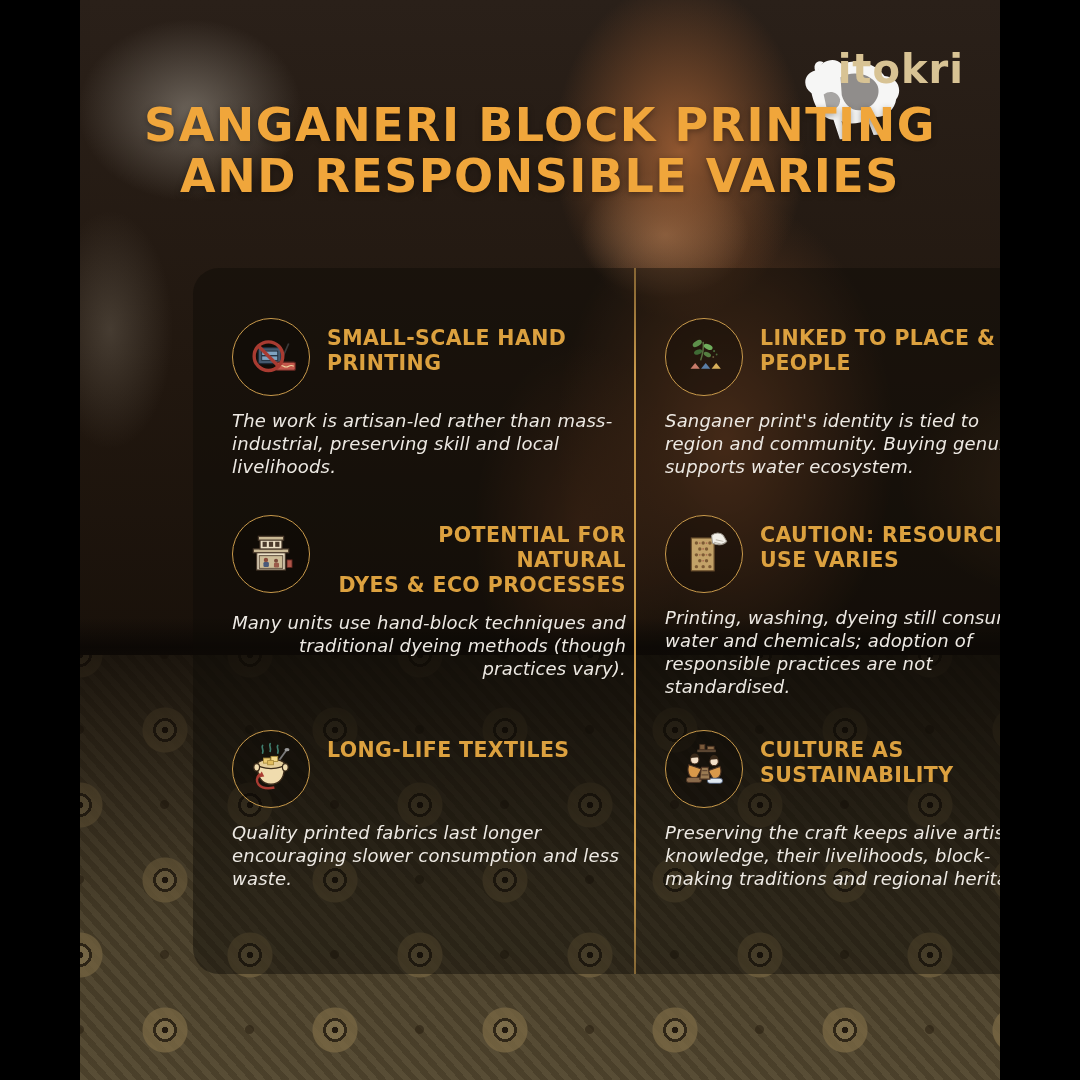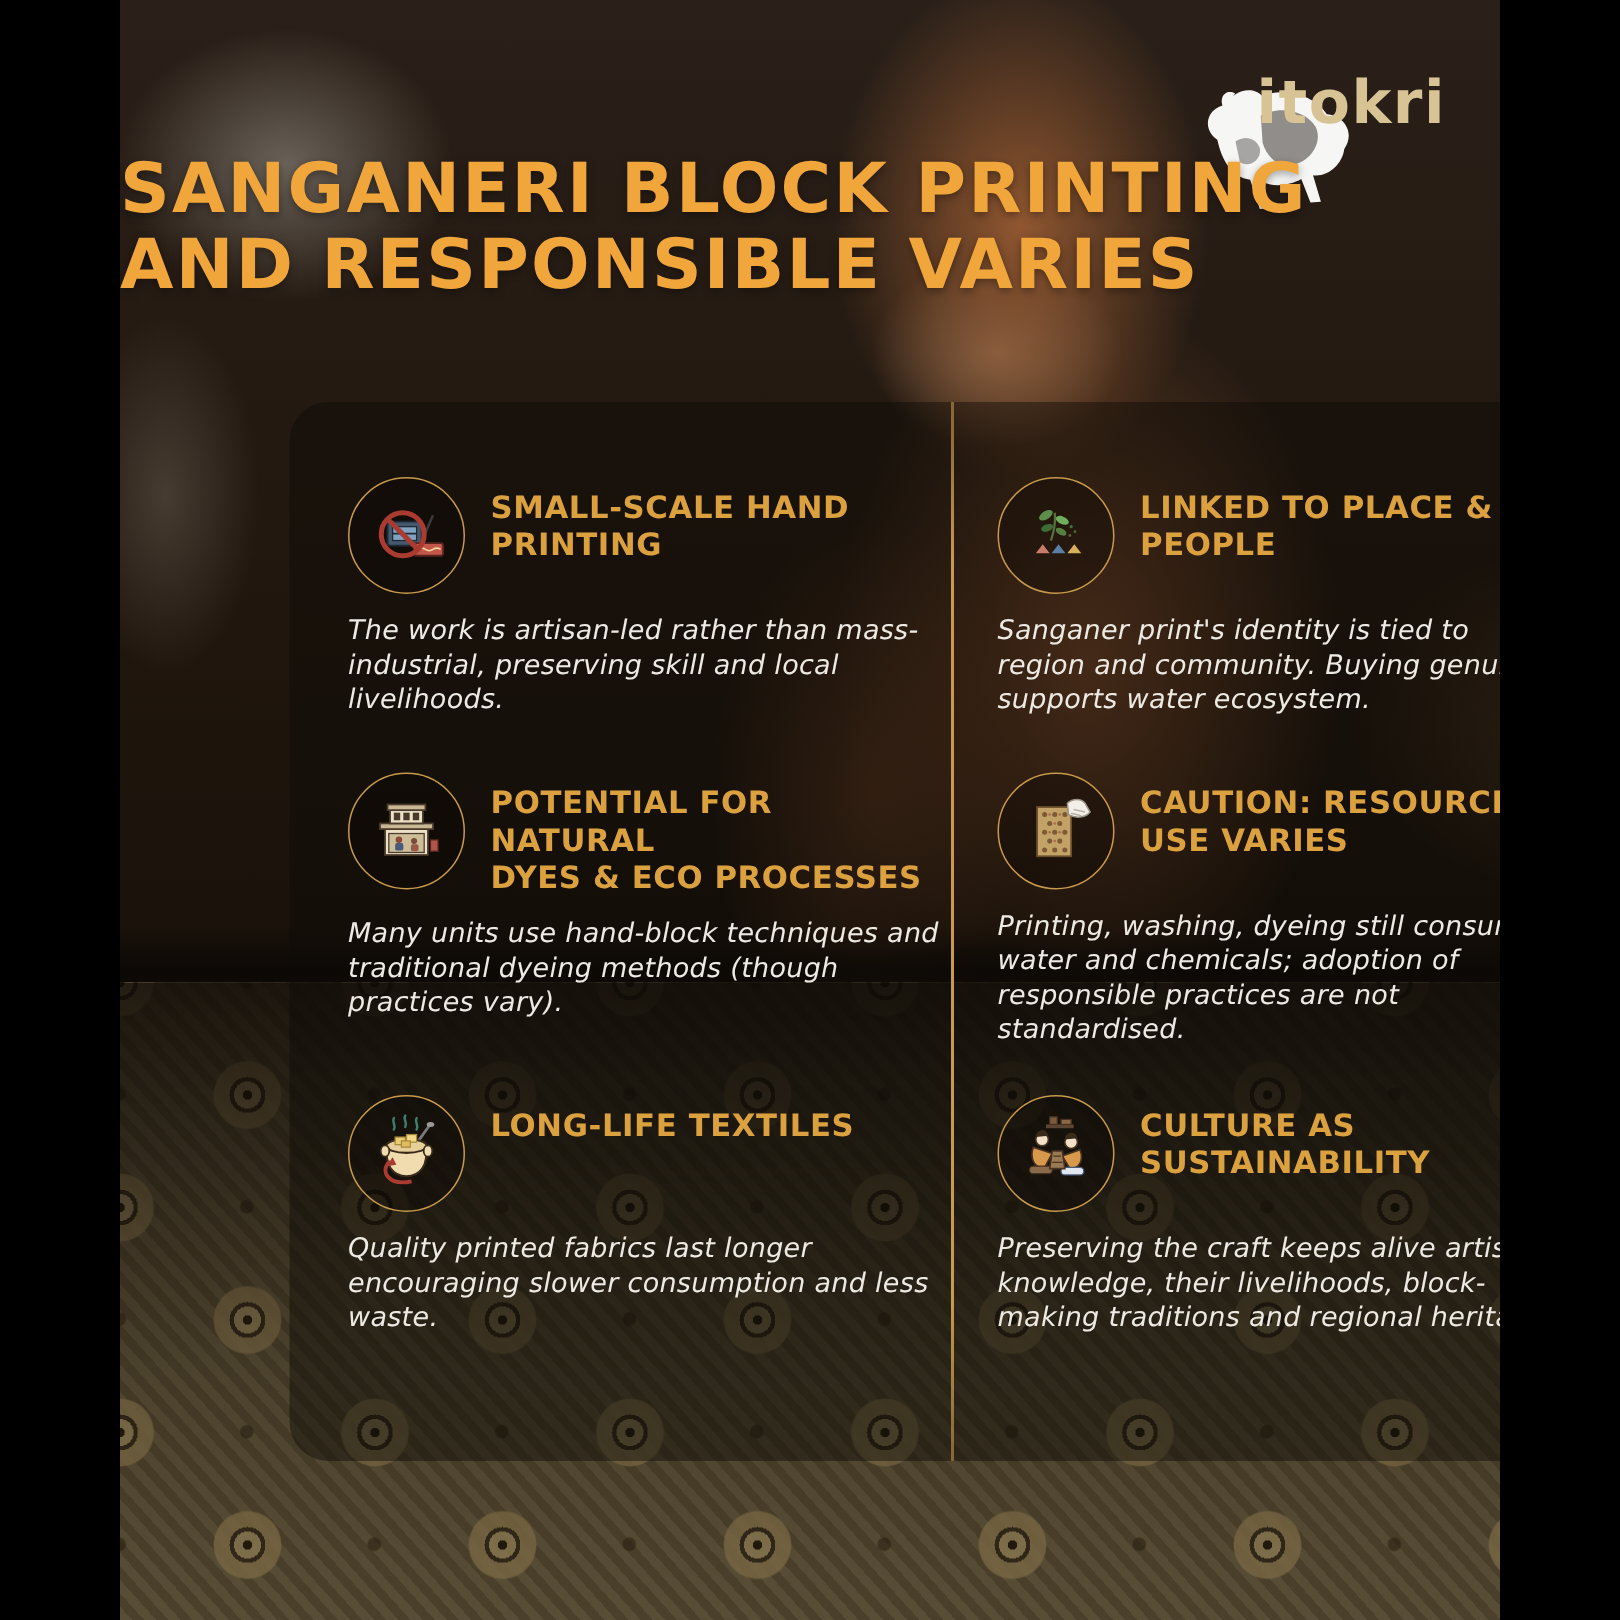--- a/index.html
+++ b/index.html
@@ -42,38 +42,38 @@
   }
   
   .logo-cow{position:absolute;top:52px;right:78px;width:128px;height:92px;transform:rotate(-4deg);opacity:.96;}
   .logo-text{
     position:absolute;top:46px;right:36px;
     font-family:"DejaVu Sans", sans-serif;font-weight:bold;font-size:40px;
     color:#D8C394;letter-spacing:1px;
   }
   
   .title{
-    position:absolute;left:0;right:0;top:100px;text-align:left;
+    position:absolute;left:0;right:0;top:100px;text-align:center;
     font-family:"DejaVu Sans", sans-serif;font-weight:bold;
     font-size:46px;line-height:1.1;letter-spacing:1.5px;
     color:#F0A63B;text-shadow:0 2px 6px rgba(0,0,0,0.35);
   }
   .title span{display:block;}
   
   .panel{
     position:absolute;left:113px;top:268px;width:854px;height:706px;
     background:rgba(14,10,7,0.45);border-radius:26px;
   }
   .divider{
     position:absolute;left:441px;top:0;bottom:0;width:2px;
     background:linear-gradient(180deg, rgba(201,154,75,0.55), #C99A4B 15%, #C99A4B 85%, rgba(201,154,75,0.55));
   }
   .cell{position:absolute;width:394px;}
   .c1r1{left:39px;top:50px;}   .c2r1{left:472px;top:50px;width:372px;}
-  .c1r2{left:39px;top:247px;}  .c2r2{left:472px;top:247px;width:372px;}
+  .c1r2{left:39px;top:247px;text-align:right;}  .c2r2{left:472px;top:247px;width:372px;}
   .c1r3{left:39px;top:462px;}  .c2r3{left:472px;top:462px;width:372px;}
   .item-head{display:flex;align-items:flex-start;gap:17px;}
   .icon-circle{
     flex:0 0 auto;width:76px;height:76px;border-radius:50%;
     border:1.6px solid #C99A4B;background:rgba(8,5,3,0.35);
     display:flex;align-items:center;justify-content:center;
   }
   .icon-circle svg{width:64px;height:64px;}
   .item-title{
     margin-top:8px;

